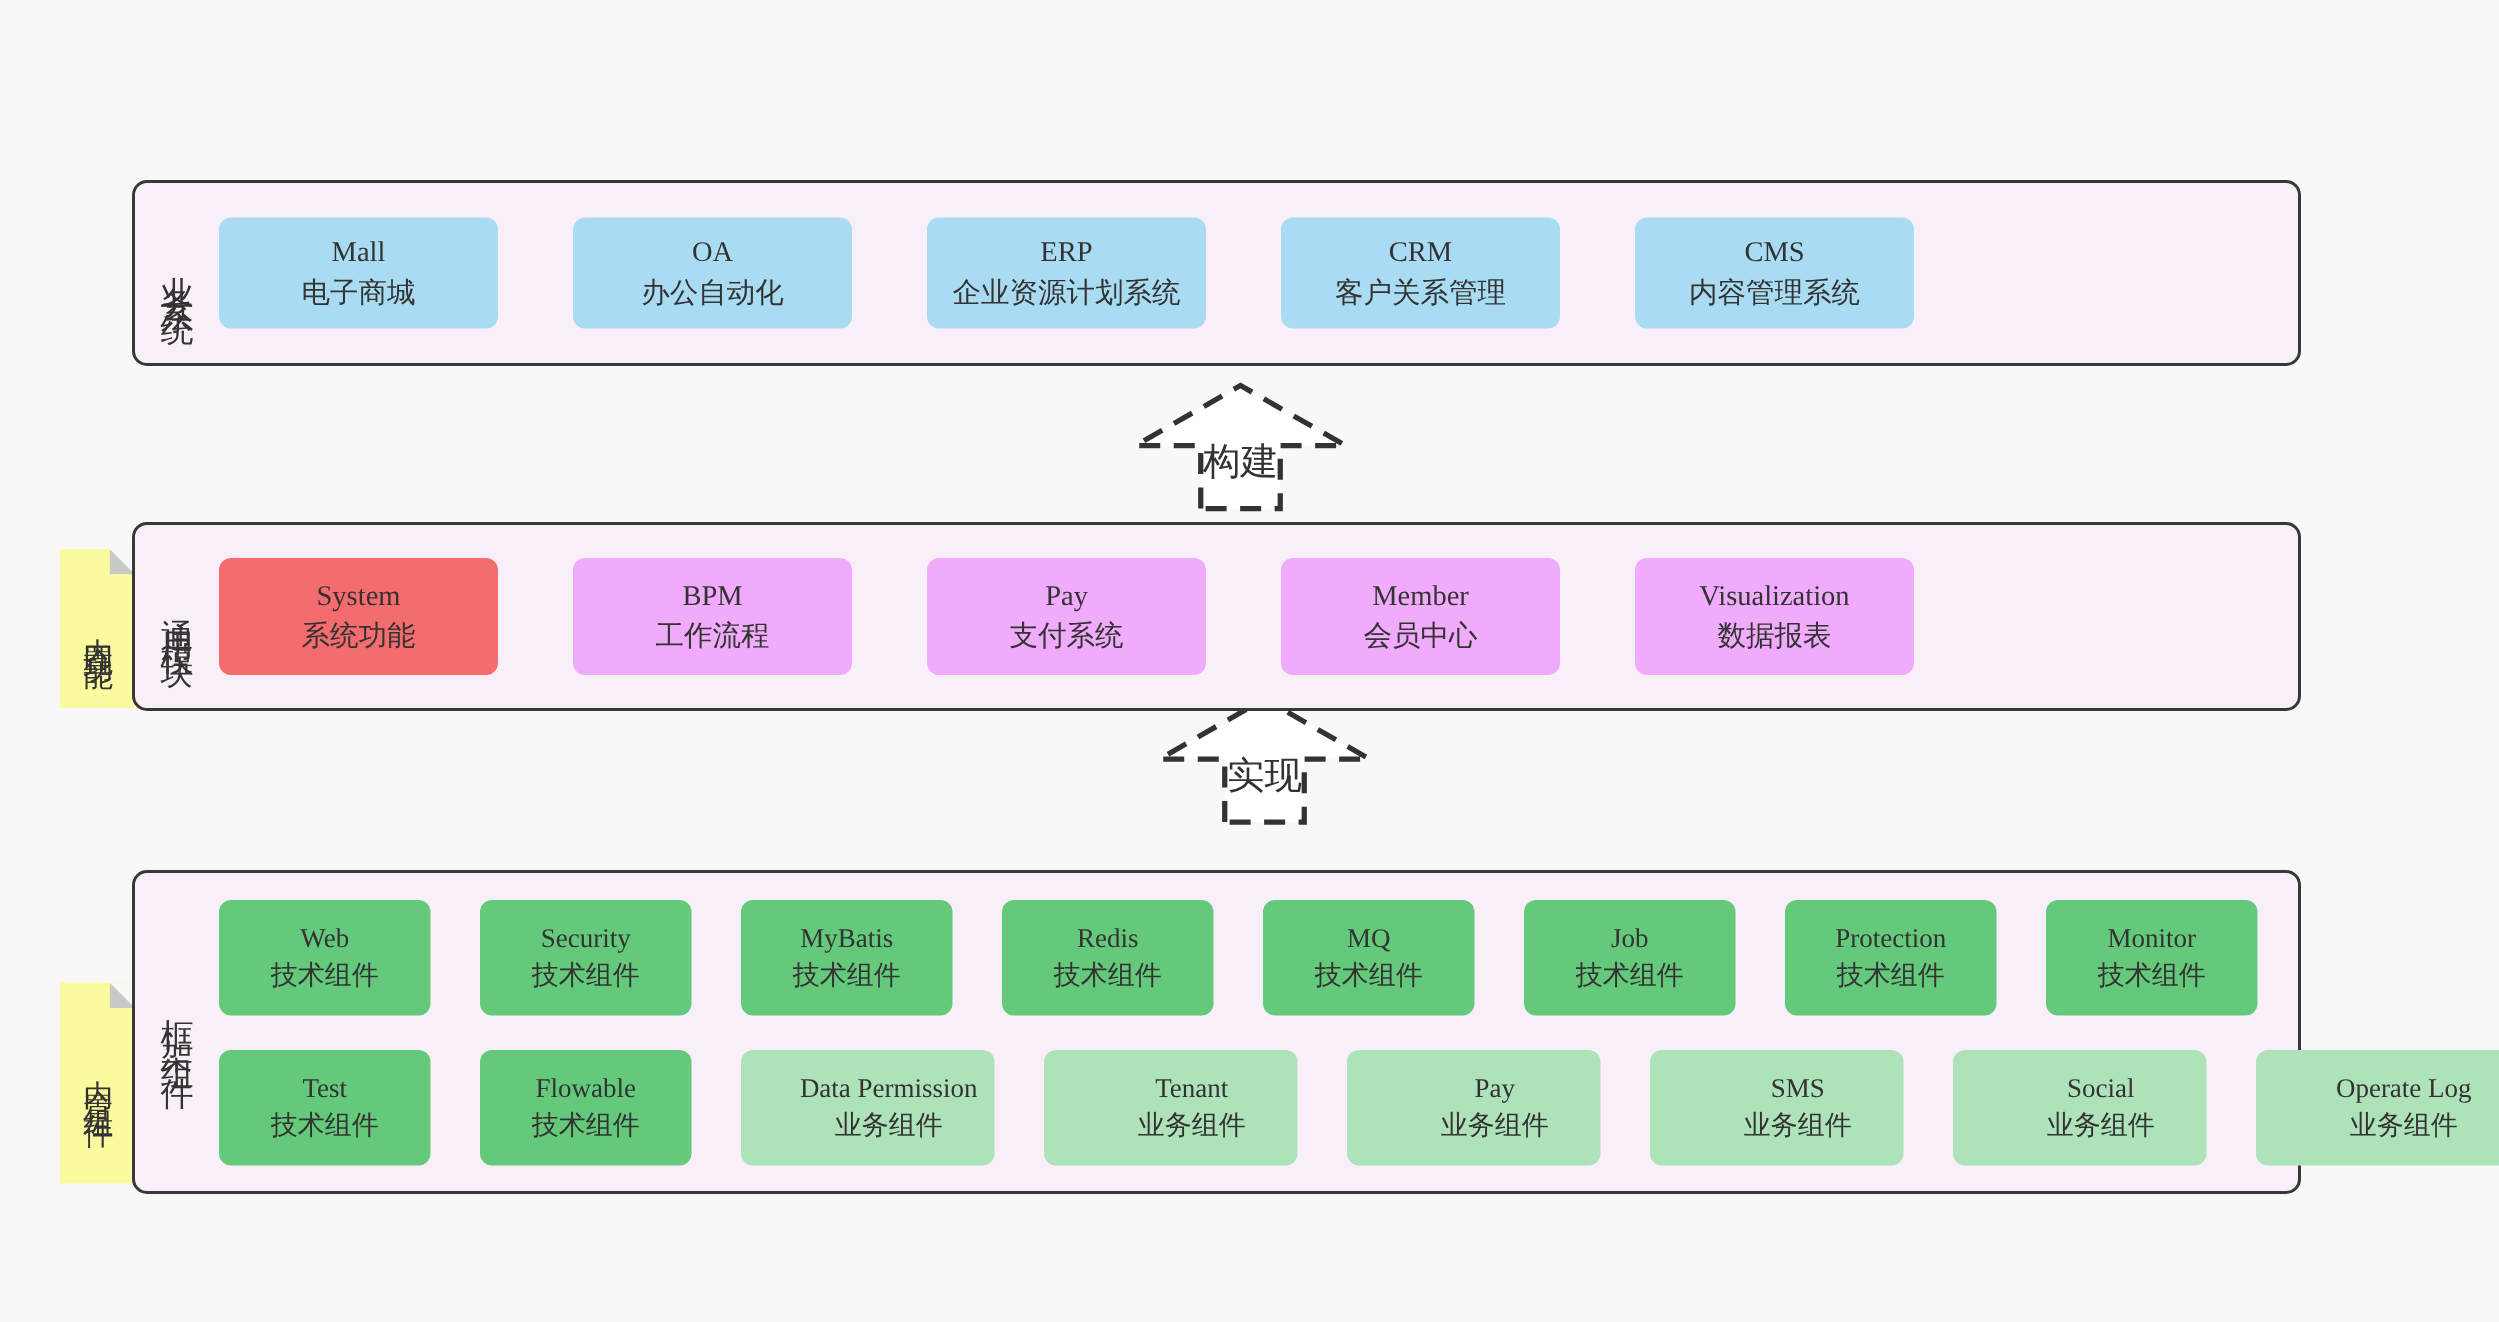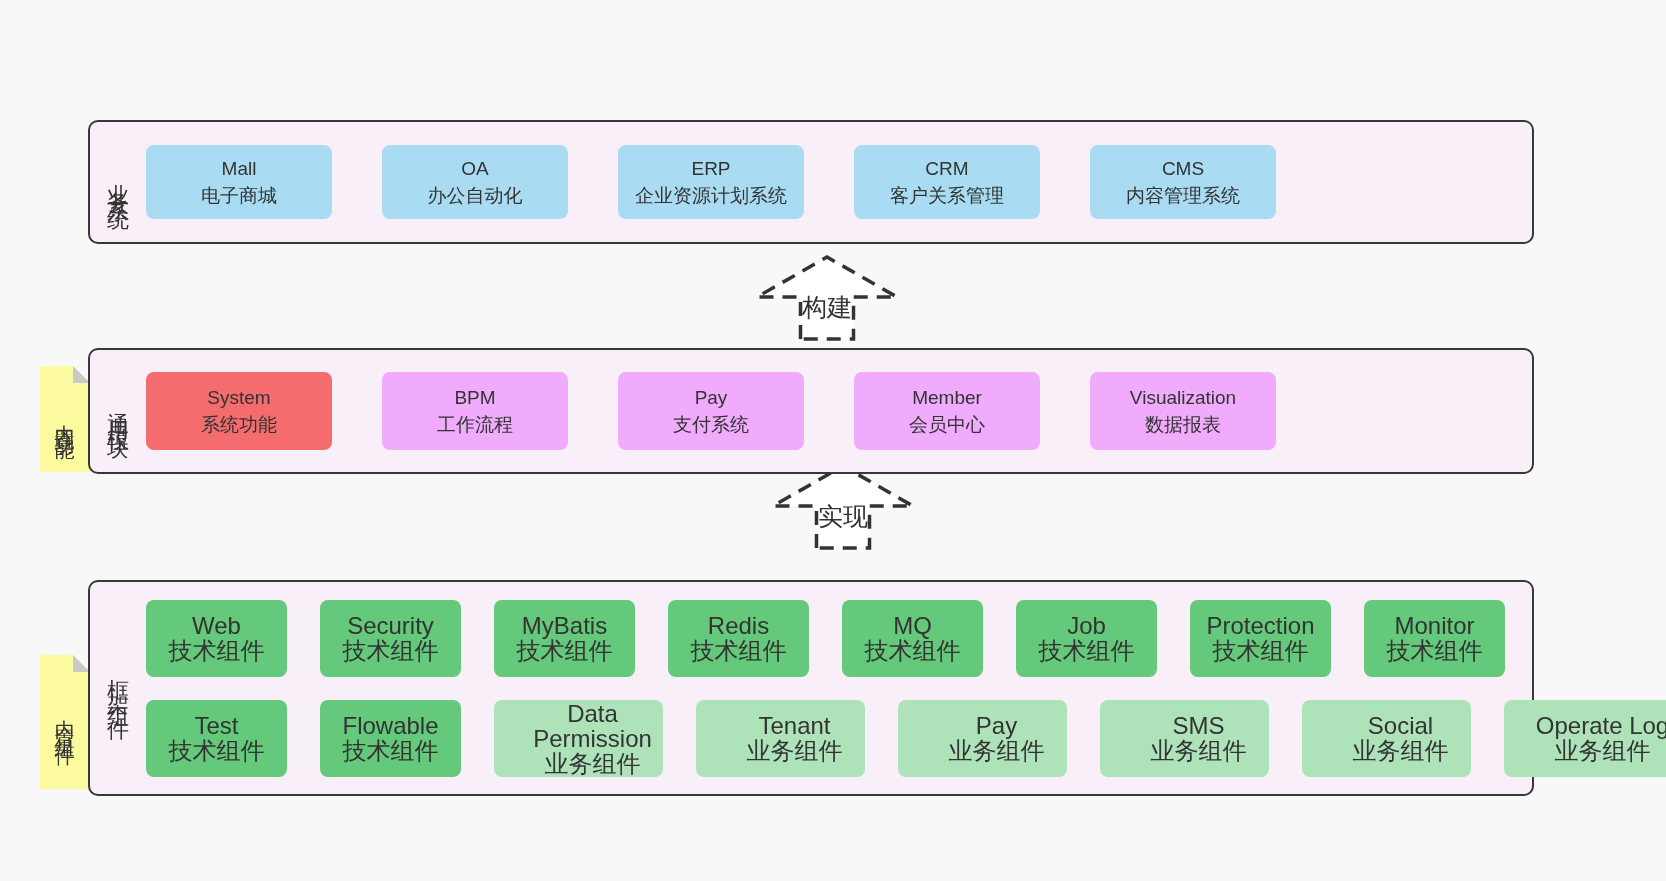--- a/index.html
+++ b/index.html
@@ -18,32 +18,32 @@
   .layer-modules{top:348px;height:126px;}
   .layer-components{top:580px;height:216px;}
   .vlabel-wrap{width:56px;flex:0 0 56px;display:flex;align-items:center;justify-content:center;}
   .vtext{
     writing-mode:vertical-rl;text-orientation:upright;
     font-size:22px;line-height:1;color:#333;
   }
   .sp8{letter-spacing:8px;}
   .sp12{letter-spacing:13px;}
   .rows{flex:1;display:flex;flex-direction:column;gap:23px;padding-right:18px;}
-  .row{display:flex;}
+  .row{display:flex;font-family:Liberation Serif, serif;}
   .row-wide{gap:50px;}
   .row-narrow{gap:33px;}
   
   .box{
     border-radius:8px;display:flex;flex-direction:column;
     align-items:center;justify-content:center;text-align:center;
     line-height:27px;font-size:19px;color:#333;
   }
   .box-wide{width:186px;height:74px;}
   .box-mid{width:186px;height:78px;}
-  .box-sm{width:141px;height:77px;line-height:25px;font-size:24px;}
+  .box-sm{width:141px;height:77px;line-height:25px;font-size:18px;}
   .blue{background:#a9dcf3;}
   .red{background:#f56c6e;}
   .pink{background:#f0abfc;}
   .green{background:#64c97b;}
   .lightgreen{background:#aee3ba;padding-left:28px;}
   
   .note{
     position:absolute;left:40px;width:50px;background:#fbfa9e;z-index:1;
     display:flex;align-items:center;justify-content:center;
   }

